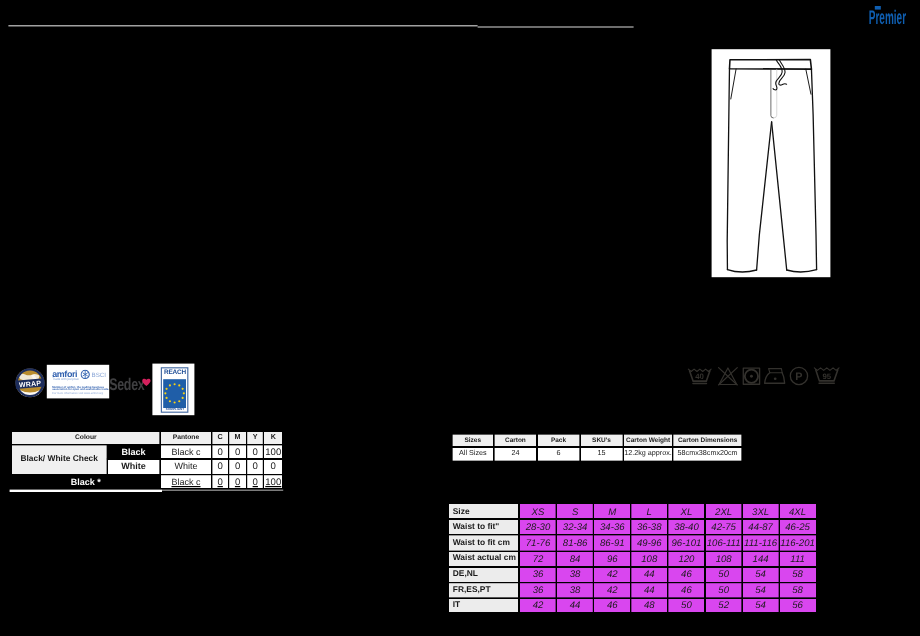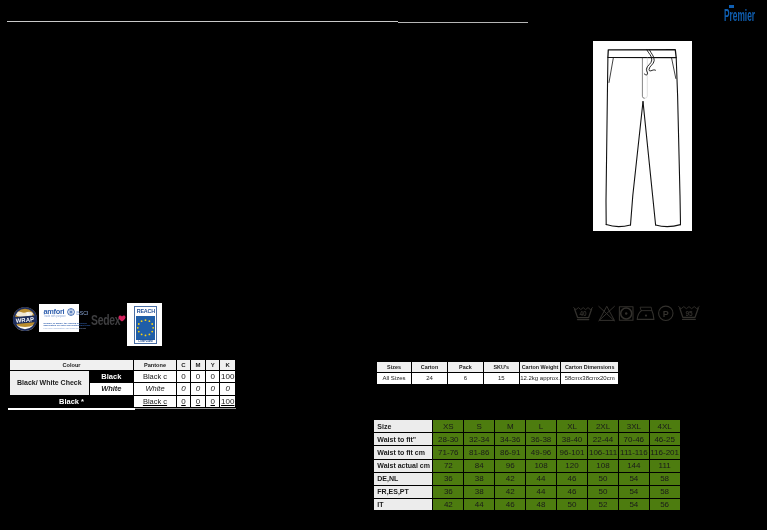--- a/index.html
+++ b/index.html
@@ -60,21 +60,21 @@
   <svg class="abs" style="left:12px;top:305px;" width="26" height="28" viewBox="0 0 26 28">
     <circle cx="13" cy="14" r="12" fill="#b98c2e"></circle>
     <path d="M3,8 q3,-2.5 6,-1 q3,1.5 6,0 q3,-1 6,1 l-1,3 q-8,2.5 -15,0 Z" fill="#fff" opacity="0.8"></path>
     <path d="M16,7 q3,3 4,7 l-3,1 q-1,-4 -3,-7 Z" fill="#fff" opacity="0.6"></path>
     <path d="M3.5,19.5 q9.5,5 19,0 l-2.5,4.5 q-7,3.5 -14,0 Z" fill="#fff" opacity="0.95"></path>
     <circle cx="13" cy="14" r="11.1" fill="none" stroke="#1d2d5c" stroke-width="1.9"></circle>
     <rect x="1" y="11.3" width="24" height="6.8" fill="#1d2d5c" transform="rotate(-5 13 14.7)"></rect>
     <text x="13" y="17" transform="rotate(-5 13 14.7)" text-anchor="middle" font-family="Liberation Sans, sans-serif" font-size="5.8" font-weight="bold" fill="#fff" letter-spacing="0.2">WRAP</text>
   </svg>
 
-  <div class="abs" style="left:39px;top:304px;width:40px;height:28px;background:#fff;">
+  <div class="abs" style="left:39px;top:304px;width:52px;height:28px;background:#fff;">
     <div class="abs" style="left:4.5px;top:3.2px;font-size:7.4px;font-weight:bold;color:#2f5fae;letter-spacing:-0.3px;">amfori</div>
     <svg class="abs" style="left:27.8px;top:4px;" width="8" height="8" viewBox="0 0 8 8">
       <circle cx="4" cy="4" r="3.4" fill="none" stroke="#2f5fae" stroke-width="0.9"></circle>
       <path d="M1.8,2.6 L6.2,5.4 M6.2,2.6 L1.8,5.4 M4,0.7 L4,7.3" stroke="#2f5fae" stroke-width="0.7"></path>
     </svg>
     <div class="abs" style="left:37.3px;top:6.2px;font-size:5.2px;color:#8aa6d6;">BSCI</div>
     <div class="abs" style="left:4.5px;top:11.2px;font-size:2.6px;color:#8aa6d6;white-space:nowrap;">Trade with purpose</div>
     <div class="abs" style="left:4.5px;top:17.5px;font-size:2.3px;font-weight:bold;color:#2f5fae;line-height:2.65px;white-space:nowrap;">
       Member of amfori, the leading business<br>association for open and sustainable trade.<br><span style="font-weight:normal;color:#8aa6d6;">For more information visit www.amfori.org</span>
     </div>
@@ -174,21 +174,21 @@
     </tr>
     <tr style="height:12.3px;">
       <td rowspan="2" style="background:#f0f0f0;font-weight:bold;font-size:7px;">Black/ White Check</td>
       <td style="background:#000;color:#fff;font-weight:bold;font-size:7.5px;">Black</td>
       <td style="background:#fff;font-size:7.5px;">Black c</td>
       <td style="background:#fff;font-size:8px;">0</td>
           <td style="background:#fff;font-size:8px;">0</td>
           <td style="background:#fff;font-size:8px;">0</td>
           <td style="background:#fff;font-size:8px;">100</td>
     </tr>
-    <tr style="height:12.3px;font-style:italic;">
+    <tr style="height:12.3px;">
       <td style="background:#fff;font-weight:bold;font-size:7.5px;">White</td>
       <td style="background:#fff;font-size:7.5px;">White</td>
       <td style="background:#fff;font-size:8px;">0</td>
           <td style="background:#fff;font-size:8px;">0</td>
           <td style="background:#fff;font-size:8px;">0</td>
           <td style="background:#fff;font-size:8px;">0</td>
     </tr>
     <tr style="height:12.4px;text-decoration:underline;">
       <td colspan="2" style="background:#000;color:#fff;font-weight:bold;font-size:7.5px;">Black *</td>
       <td style="background:#fff;font-size:7.5px;">Black c</td>
@@ -257,22 +257,22 @@
           <td class="d">3XL</td>
           <td class="d">4XL</td>
     </tr>
     <tr style="height:13.1px;">
       <td style="background:#ececec;font-weight:bold;font-size:7px;text-align:left;padding-left:3px;">Waist to fit"</td>
       <td class="d">28-30</td>
           <td class="d">32-34</td>
           <td class="d">34-36</td>
           <td class="d">36-38</td>
           <td class="d">38-40</td>
-          <td class="d">22-44</td>
-          <td class="d">70-46</td>
+          <td class="d">42-75</td>
+          <td class="d">44-87</td>
           <td class="d">46-25</td>
     </tr>
     <tr style="height:13.1px;">
       <td style="background:#ececec;font-weight:bold;font-size:7px;text-align:left;padding-left:3px;">Waist to fit cm</td>
       <td class="d">71-76</td>
           <td class="d">81-86</td>
           <td class="d">86-91</td>
           <td class="d">49-96</td>
           <td class="d">96-101</td>
           <td class="d">106-111</td>
@@ -318,15 +318,15 @@
           <td class="d">44</td>
           <td class="d">46</td>
           <td class="d">48</td>
           <td class="d">50</td>
           <td class="d">52</td>
           <td class="d">54</td>
           <td class="d">56</td>
     </tr>
   </tbody>
     </table>
-  <style>.d{background:#4d7c0f;font-size:8px;}</style>
+  <style>.d{background:#d946ef;font-size:8px;font-style:italic;}</style>
 
 </div>
 
 </body></html>

